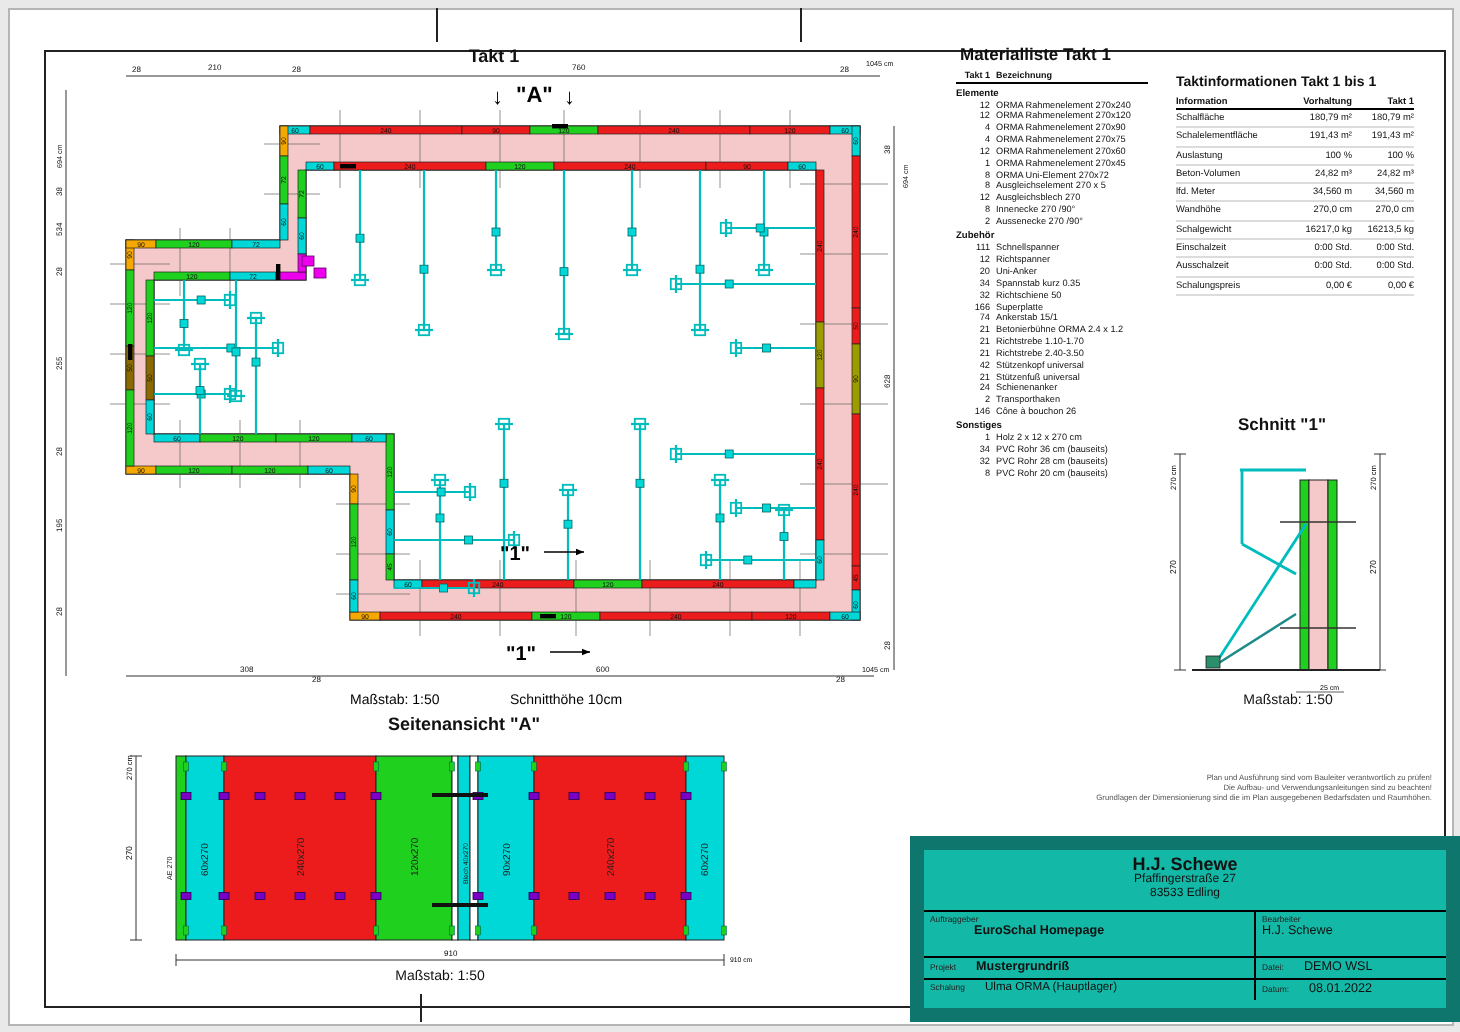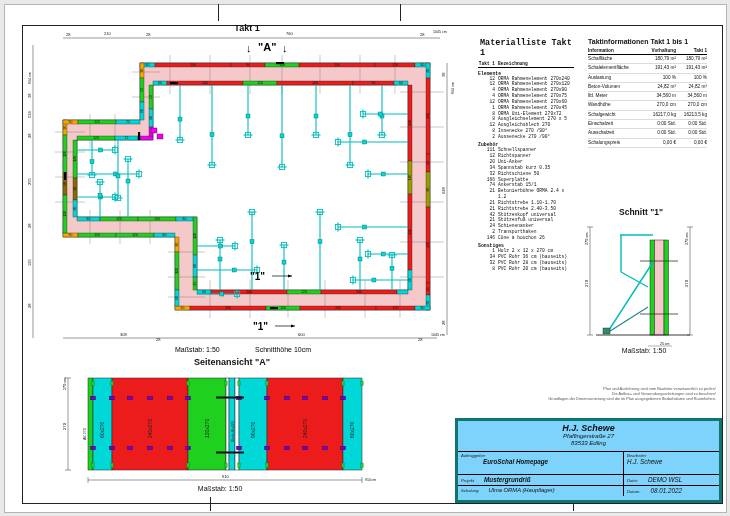--- a/index.html
+++ b/index.html
@@ -10,39 +10,39 @@
   .abs{position:absolute;}
   .ctr{text-align:center;}
   svg text{font-family:"Liberation Sans",sans-serif;}
   
   #takt-title{left:207px;top:23px;width:80px;font-size:9px;font-weight:bold;}
   #schnitt-title{left:595px;top:207px;width:92px;font-size:8.5px;font-weight:bold;}
   #schnitt-scale{left:602px;top:347px;width:84px;font-size:7px;}
   #seiten-caption{left:132px;top:357px;width:200px;font-size:9px;font-weight:bold;}
   #seiten-scale{left:160px;top:485px;width:120px;font-size:7px;}
   
-  #mat-block{left:478px;top:38px;width:96px;font-family:Liberation Mono, monospace;}
+  #mat-block{left:478px;top:22px;width:96px;}
   #mat-title{font-size:8.5px;font-weight:bold;margin:0 0 3px 2px;}
   .mat-head{display:grid;grid-template-columns:17px 1fr;column-gap:3px;font-size:4.5px;font-weight:bold;border-bottom:0.5px solid #000;padding-bottom:1px;}
   .mat-head span:first-child{text-align:right;}
   .mat-sec{font-size:4.8px;font-weight:bold;margin-top:2.5px;}
   .mat-row{display:grid;grid-template-columns:17px 1fr;column-gap:3px;font-size:4.6px;line-height:5.85px;}
   .mat-row .q{text-align:right;}
   
   #info-block{left:588px;top:38px;width:119px;}
   #info-title{font-size:7px;font-weight:bold;margin:0 0 2px 0;}
   .info-head,.info-row{display:grid;grid-template-columns:52px 36px 31px;font-size:4.7px;line-height:8.3px;}
   .info-head{font-weight:bold;border-bottom:0.5px solid #000;line-height:7px;}
   .info-head span:nth-child(2),.info-head span:nth-child(3),
   .info-row span:nth-child(2),.info-row span:nth-child(3){text-align:right;}
   .info-row{border-bottom:0.25px solid #dcdcdc;}
   
   #disclaimer{left:508px;top:386px;width:208px;font-size:3.9px;line-height:5px;color:#555;text-align:right;}
   
-  #titleblock{left:455px;top:418px;width:261px;height:79px;border:3px solid #0f766e;background:#7dd3fc;font-style:italic;}
+  #titleblock{left:455px;top:418px;width:261px;height:79px;border:7px solid #0f766e;background:#14b8a6;}
   #tb-name{height:30px;border-bottom:1px solid #000;text-align:center;}
   #tb-name .nm{font-size:9px;font-weight:bold;padding-top:2px;}
   #tb-name .ad{font-size:6px;line-height:7px;}
   .tb-row{display:grid;grid-template-columns:166px 1fr;}
   .tb-cell{border-right:1px solid #000;border-bottom:1px solid #000;position:relative;padding:1px 3px;}
   .tb-cell:last-child{border-right:none;}
   .tb-row:last-child .tb-cell{border-bottom:none;}
   .tb-lab{font-size:4.2px;color:#222;display:block;}
   .tb-val{font-size:6.3px;display:block;}
   .b{font-weight:bold;}

